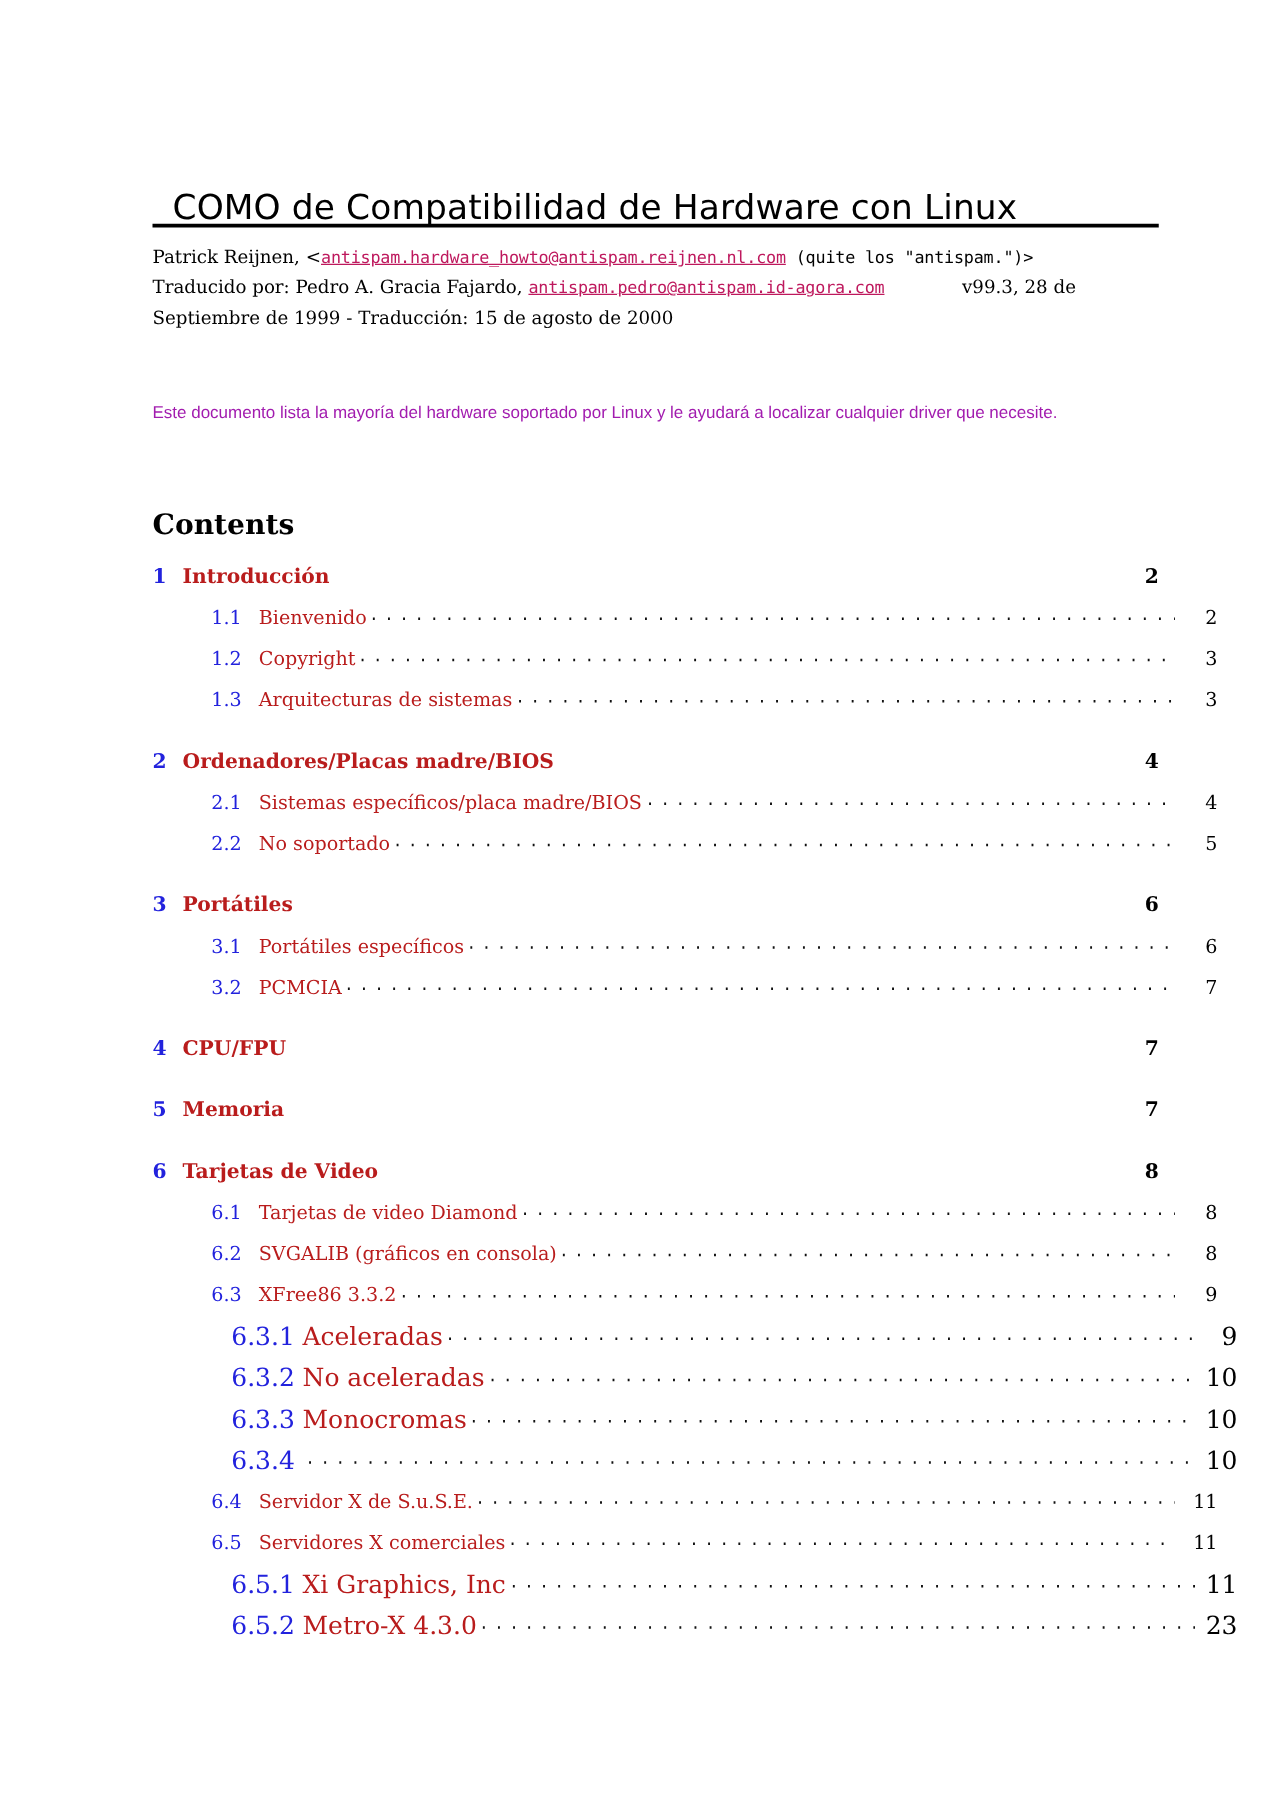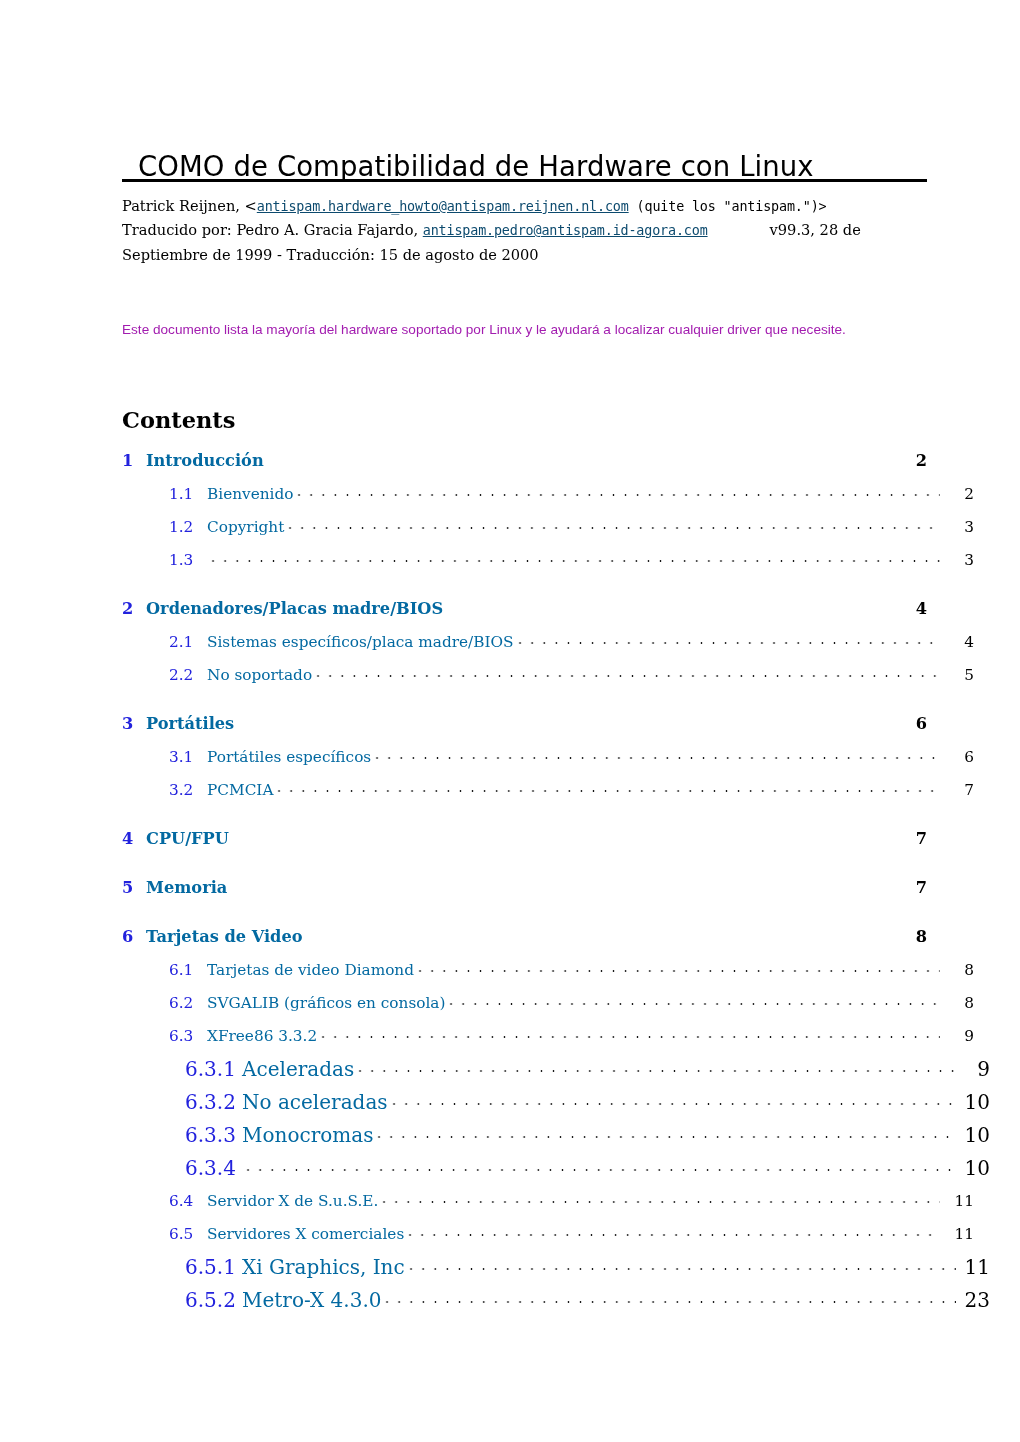--- a/index.html
+++ b/index.html
@@ -62,21 +62,21 @@
     line-height: 23.4px;
     color: #000000;
   }
   .author-block .ln {
     display: block;
     white-space: nowrap;
   }
   .mono-link {
     font-family: "DejaVu Sans Mono", "Liberation Mono", monospace;
     font-size: 13.4px;
-    color: #0c4a6e;
+    color: #be185d;
     letter-spacing: -0.15px;
   }
   .plain-mono {
     font-family: "DejaVu Sans Mono", "Liberation Mono", monospace;
     font-size: 13.4px;
     color: #000000;
     letter-spacing: -0.15px;
   }
   .vspace-gap {
     display: inline-block;
@@ -120,21 +120,21 @@
     align-items: baseline;
     width: 805px;
     white-space: nowrap;
   }
   .toc-num {
     flex: 0 0 auto;
     color: #2222dd;
   }
   .toc-title {
     flex: 0 0 auto;
-    color: #0369a1;
+    color: #b91c1c;
   }
   .toc-leader {
     flex: 1 1 auto;
     min-width: 6px;
     overflow: hidden;
     position: relative;
     height: 1em;
   }
   .toc-leader i {
     position: absolute;
@@ -233,20 +233,21 @@
         <div class="toc-entry lvl2">
           <span class="toc-num">1.2</span>
           <span class="toc-title">Copyright</span>
           <span class="toc-leader">
             <i></i>
           </span>
           <span class="toc-page">3</span>
         </div>
         <div class="toc-entry lvl2">
           <span class="toc-num">1.3</span>
+          <span class="toc-title">Arquitecturas de sistemas</span>
           <span class="toc-leader">
             <i></i>
           </span>
           <span class="toc-page">3</span>
         </div>
         <div class="sec-gap"></div>
         <div class="toc-entry lvl1">
           <span class="toc-num">2</span>
           <span class="toc-title">Ordenadores/Placas madre/BIOS</span>
           <span class="toc-leader"></span>

